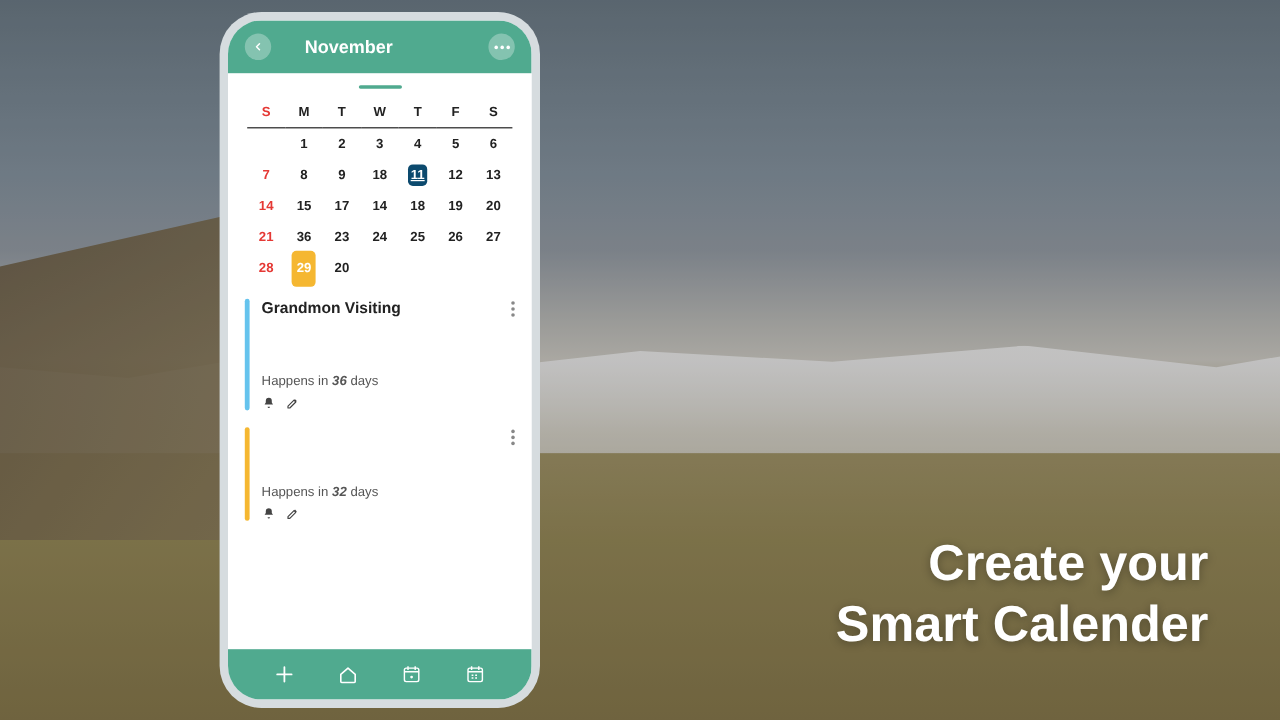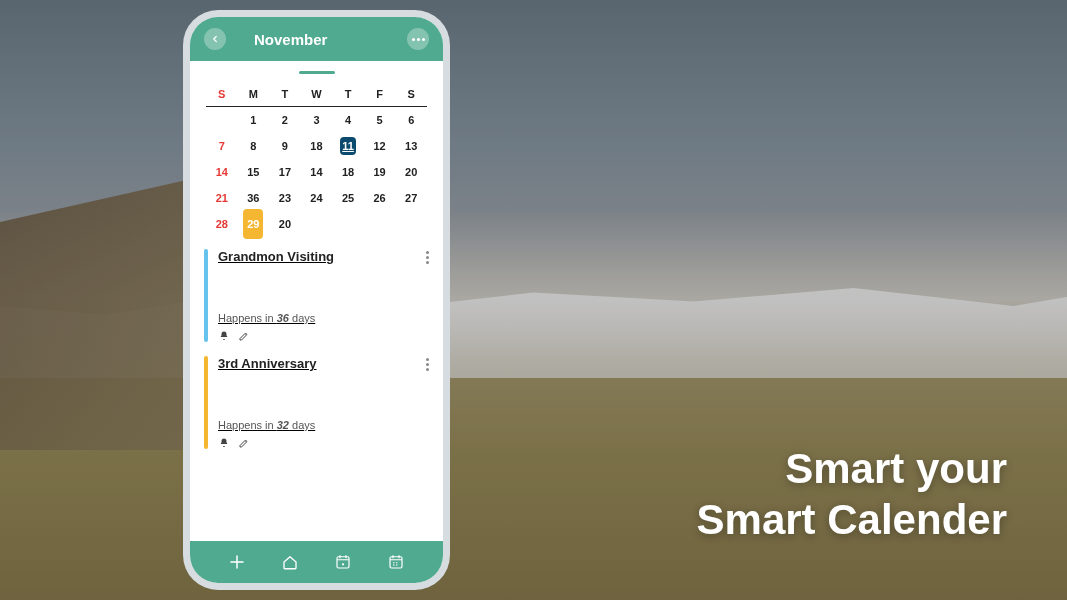--- a/index.html
+++ b/index.html
@@ -160,21 +160,20 @@
   color: #fff;
   border-radius: 4px;
   width: 20px;
   height: 30px;
   display: flex;
   align-items: center;
   justify-content: center;
 }
 .events {
   padding: 12px 14px 8px;
-  text-decoration: underline;
 }
 .event {
   display: flex;
   margin-bottom: 14px;
   position: relative;
 }
 .event-bar {
   width: 4px;
   border-radius: 2px;
   margin-right: 10px;
@@ -394,21 +393,20 @@
     </div>
     <div class="event-more">
       <span></span>
               <span></span>
               <span></span>
     </div>
           </div>
           <div class="event">
     <div class="event-bar yellow"></div>
     <div class="event-body">
-      <div class="event-title">3rd Anniversary</div>
       <div class="event-sub">Happens in <b>32</b> days</div>
       <div class="event-icons">
         <svg viewBox="0 0 24 24">
                   <path d="M12 3a5 5 0 0 0-5 5v3l-2 3h14l-2-3V8a5 5 0 0 0-5-5zM10 18a2 2 0 0 0 4 0" fill="#444"></path>
                 </svg>
         <svg viewBox="0 0 24 24">
                   <path d="M4 17l10-10 3 3-10 10H4v-3z M15 6l3 3" stroke="#444" stroke-width="2" fill="none" stroke-linejoin="round"></path>
                 </svg>
       </div>
     </div>
@@ -445,15 +443,15 @@
           <path d="M4 9h16M8 3v4M16 3v4" stroke="#fff" stroke-width="1.6"></path>
           <path d="M8 13h2M12 13h2M8 16h2M12 16h2" stroke="#fff" stroke-width="1.6"></path>
         </svg>
       </div>
     </div>
 
   </div>
 </div>
 
 <div class="headline">
-  <div>Smart your</div>
+  <div>Create your</div>
   <div>Smart Calender</div>
 </div>
 
 </body></html>

